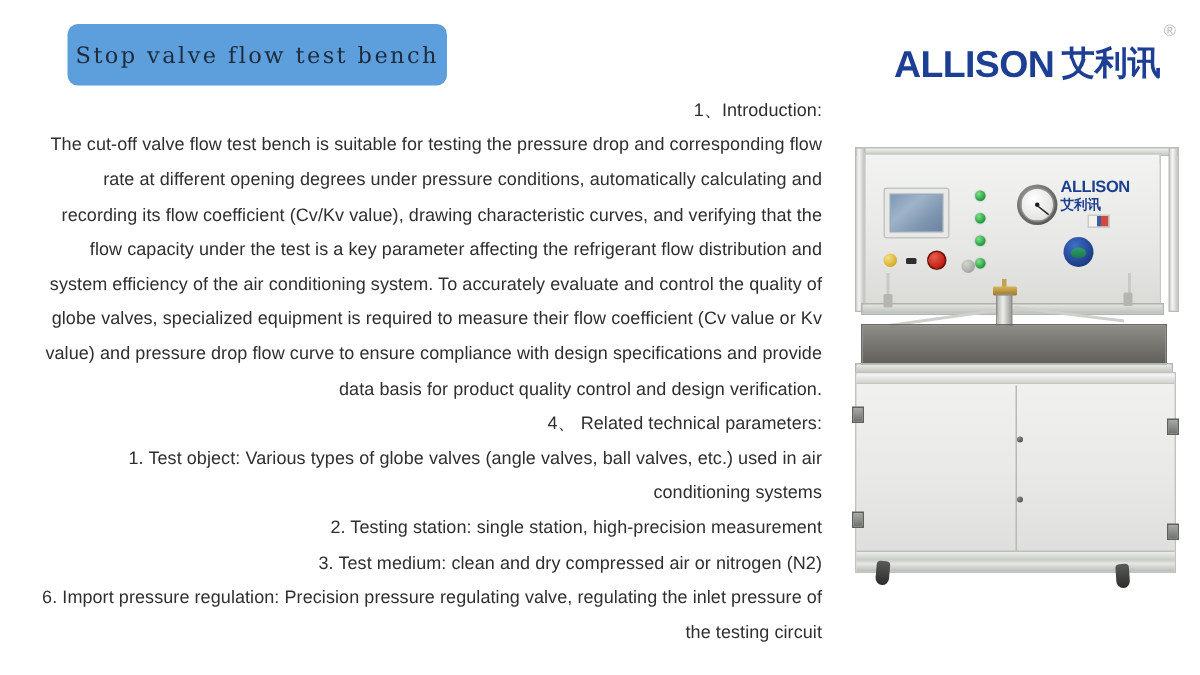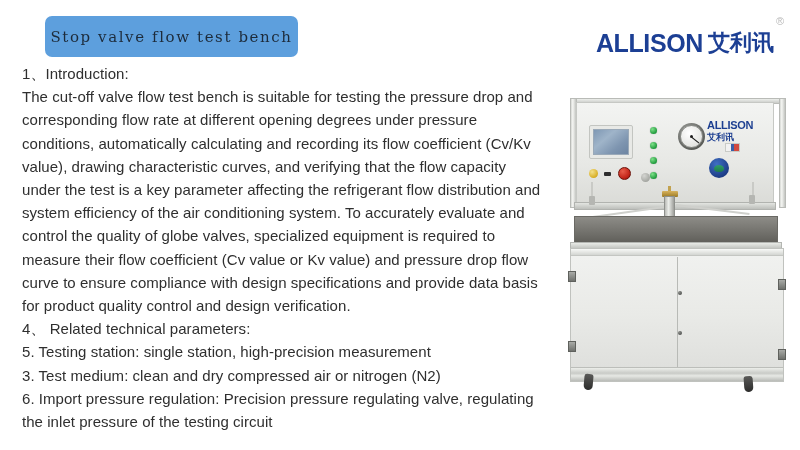--- a/index.html
+++ b/index.html
@@ -62,25 +62,25 @@
     margin-top:-6px;
   }
 
   
   #copy {
     position:absolute;
     left:22px; top:62px;
     width:526px;
   }
   #copy p {
-    font-size:15px;
+    font-size:12px;
     line-height:23.2px;
     color:#2f2f2f;
     letter-spacing:0.05px;
-    text-align:left;
+    text-align:right;
   }
   #copy p.heading { }
   #copy p.para { }
 
   
   #photo {
     position:absolute;
     left:556px; top:74px;
     width:244px; height:335px;
     background:#ffffff;
@@ -293,21 +293,22 @@
 <div id="brand">
   <span class="latin">ALLISON</span>
   <span class="cjk">艾利讯</span>
   <span class="reg">®</span>
 </div>
 
 <div id="copy">
   <p class="heading">1、Introduction:</p>
   <p class="para">The cut-off valve flow test bench is suitable for testing the pressure drop and corresponding flow rate at different opening degrees under pressure conditions, automatically calculating and recording its flow coefficient (Cv/Kv value), drawing characteristic curves, and verifying that the flow capacity under the test is a key parameter affecting the refrigerant flow distribution and system efficiency of the air conditioning system. To accurately evaluate and control the quality of globe valves, specialized equipment is required to measure their flow coefficient (Cv value or Kv value) and pressure drop flow curve to ensure compliance with design specifications and provide data basis for product quality control and design verification.</p>
   <p class="heading">4、 Related technical parameters:</p>
-  <p class="para">5. Testing station: single station, high-precision measurement</p>
+  <p class="para">1. Test object: Various types of globe valves (angle valves, ball valves, etc.) used in air conditioning systems</p>
+  <p class="para">2. Testing station: single station, high-precision measurement</p>
   <p class="para">3. Test medium: clean and dry compressed air or nitrogen (N2)</p>
   <p class="para">6. Import pressure regulation: Precision pressure regulating valve, regulating the inlet pressure of the testing circuit</p>
 
 </div>
 
 <div id="photo">
   <div class="machine">
 
     <div class="post-top"></div>
     <div class="post left"></div>

